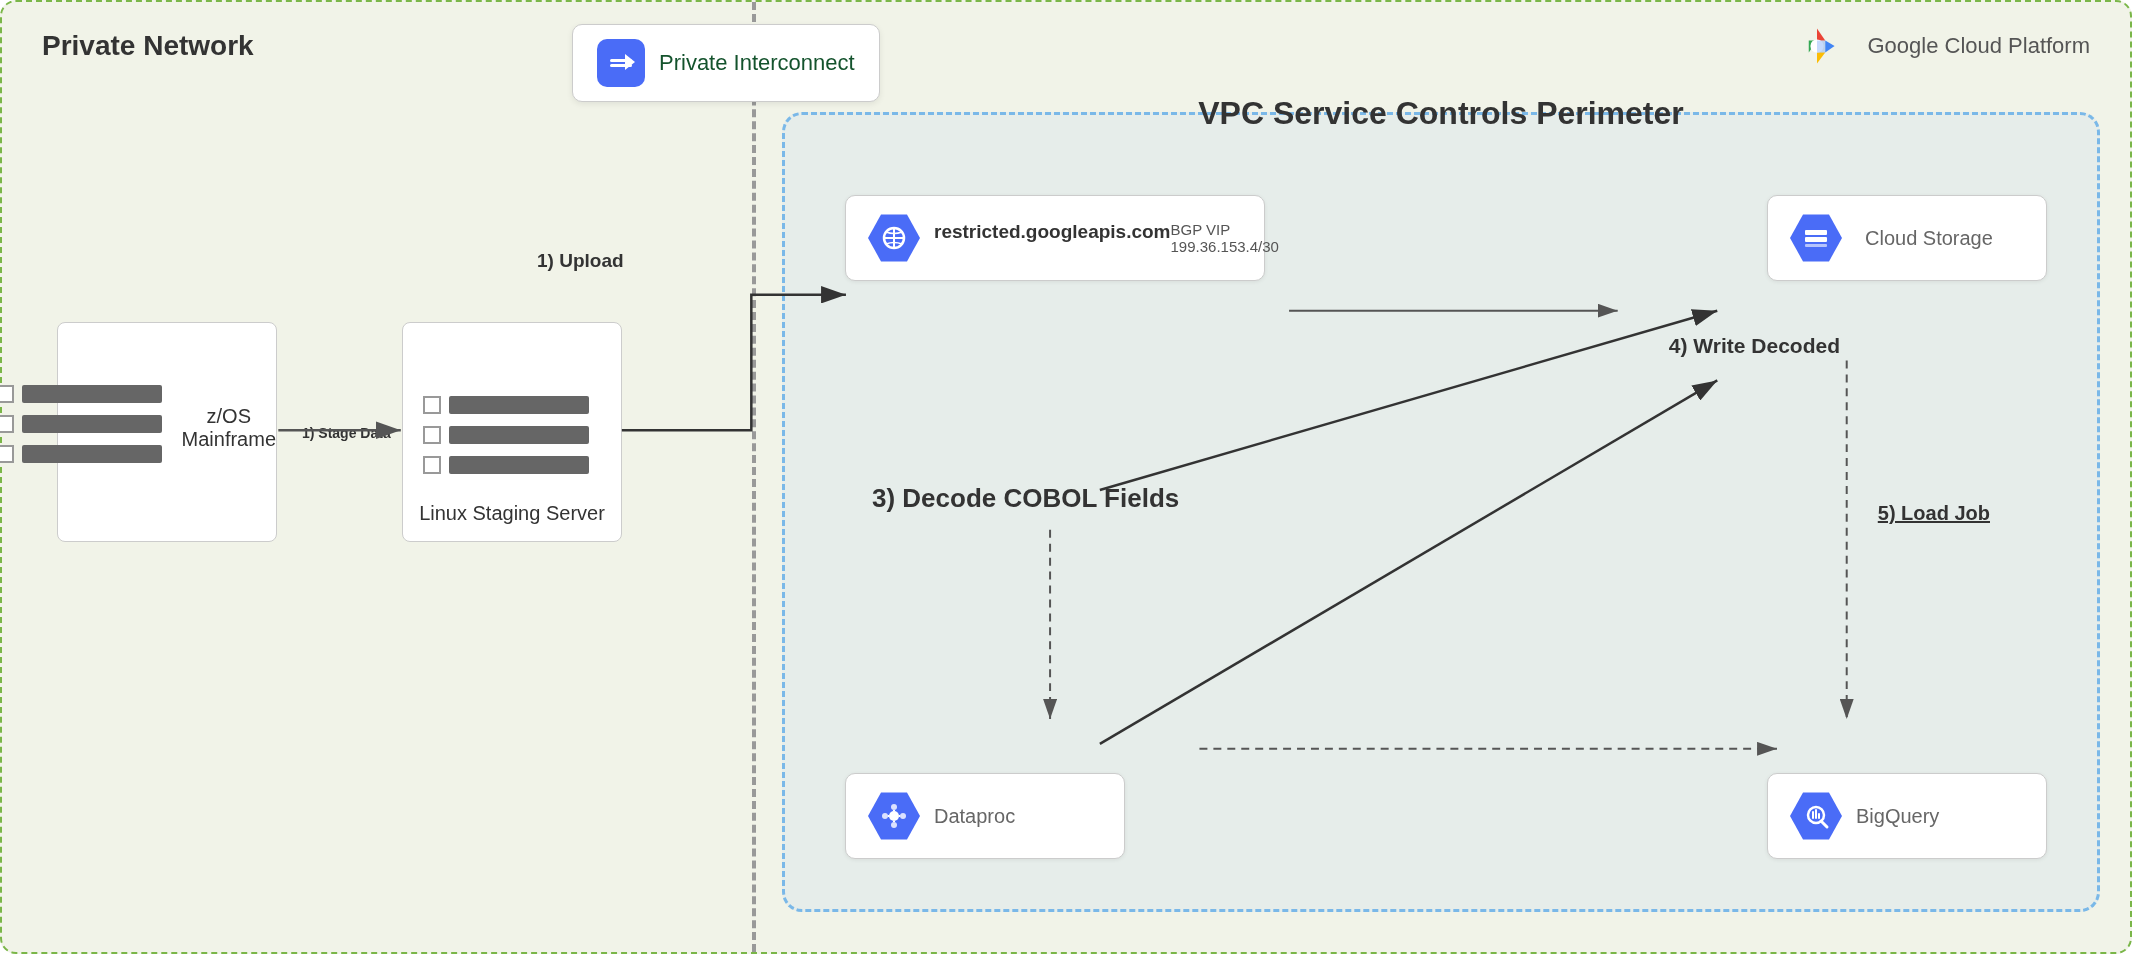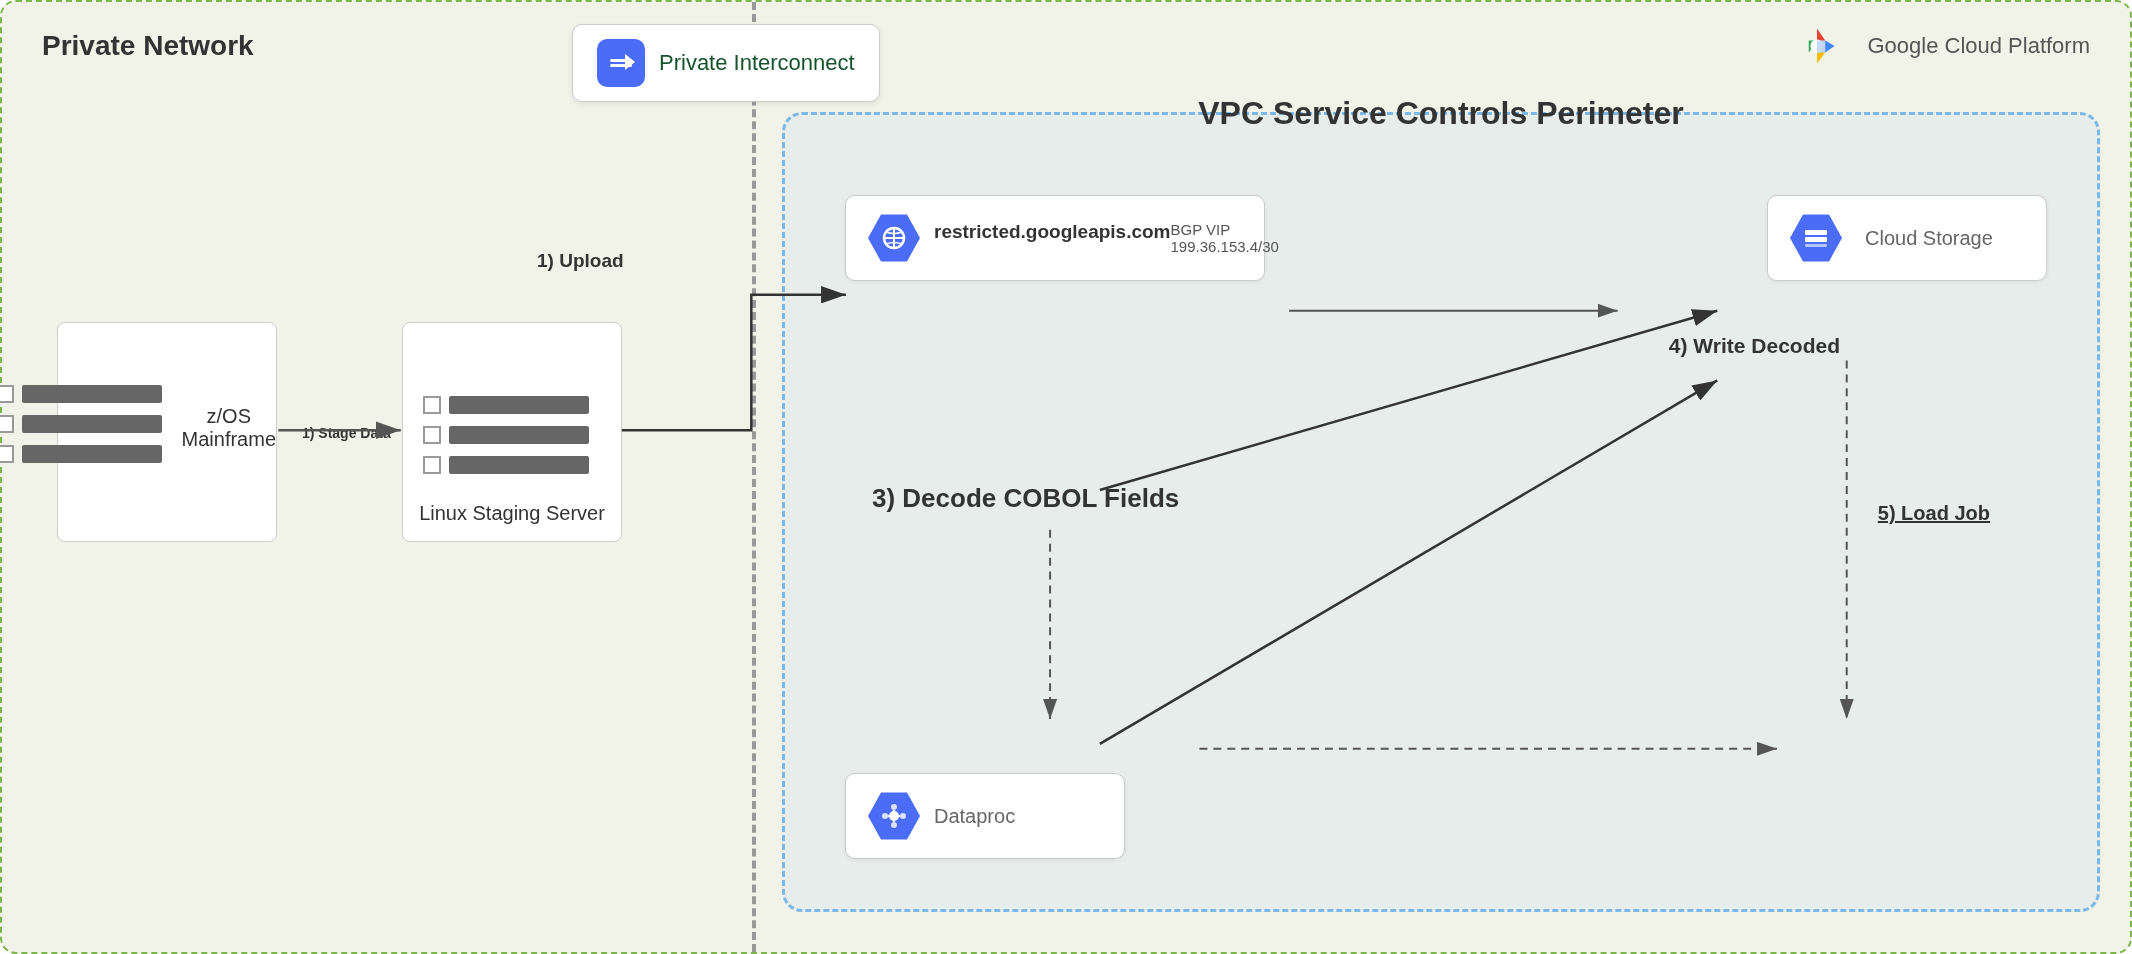--- a/index.html
+++ b/index.html
@@ -347,20 +347,32 @@
           <circle cx="23" cy="14" r="3" fill="white" opacity="0.8"></circle>
           <line x1="14" y1="8" x2="14" y2="9" stroke="white" stroke-width="2"></line>
           <line x1="14" y1="19" x2="14" y2="20" stroke="white" stroke-width="2"></line>
           <line x1="8" y1="14" x2="9" y2="14" stroke="white" stroke-width="2"></line>
           <line x1="19" y1="14" x2="20" y2="14" stroke="white" stroke-width="2"></line>
         </svg>
       </div>
       <span class="service-name-only">Dataproc</span>
     </div>
 
+    <div class="service-box" style="bottom: 50px; right: 50px; width: 280px;">
+      <div class="hex-icon">
+        <svg width="28" height="28" viewBox="0 0 28 28" fill="none">
+          <circle cx="14" cy="13" r="8" stroke="white" stroke-width="2.5" fill="none"></circle>
+          <line x1="19" y1="19" x2="25" y2="25" stroke="white" stroke-width="3" stroke-linecap="round"></line>
+          <line x1="11" y1="10" x2="11" y2="16" stroke="white" stroke-width="2" stroke-linecap="round"></line>
+          <line x1="14" y1="8" x2="14" y2="16" stroke="white" stroke-width="2" stroke-linecap="round"></line>
+          <line x1="17" y1="12" x2="17" y2="16" stroke="white" stroke-width="2" stroke-linecap="round"></line>
+        </svg>
+      </div>
+      <span class="service-name-only">BigQuery</span>
+    </div>
 
   </div>
 
   <div class="zos-box">
     <div class="zos-rows">
       <div class="zos-row">
         <div class="zos-row-sq"></div>
         <div class="zos-row-bar" style="width: 140px;"></div>
       </div>
       <div class="zos-row">

